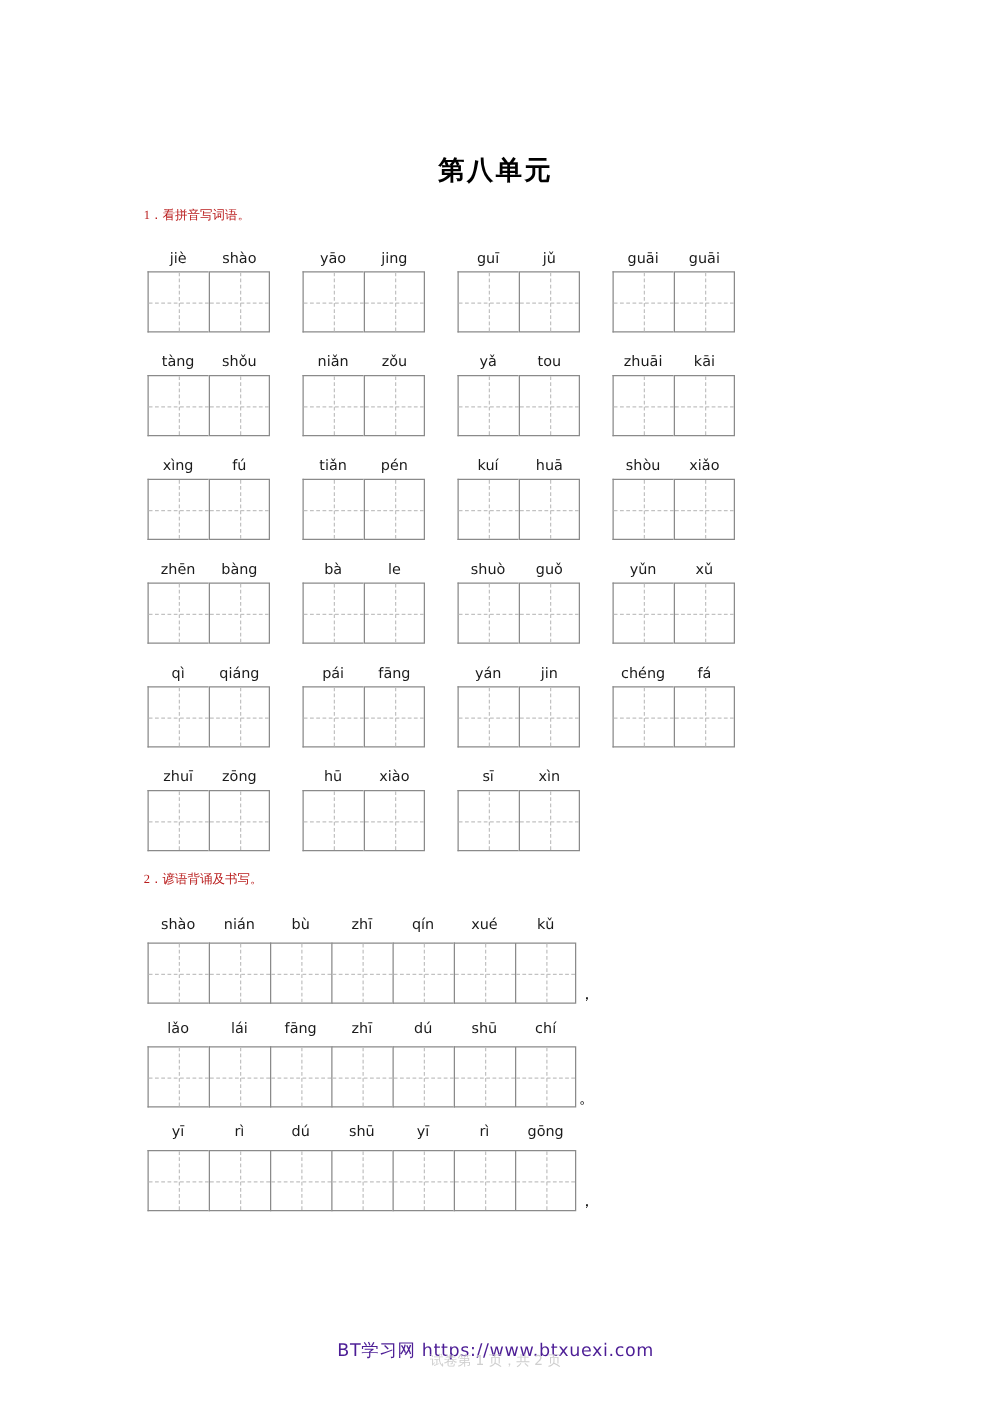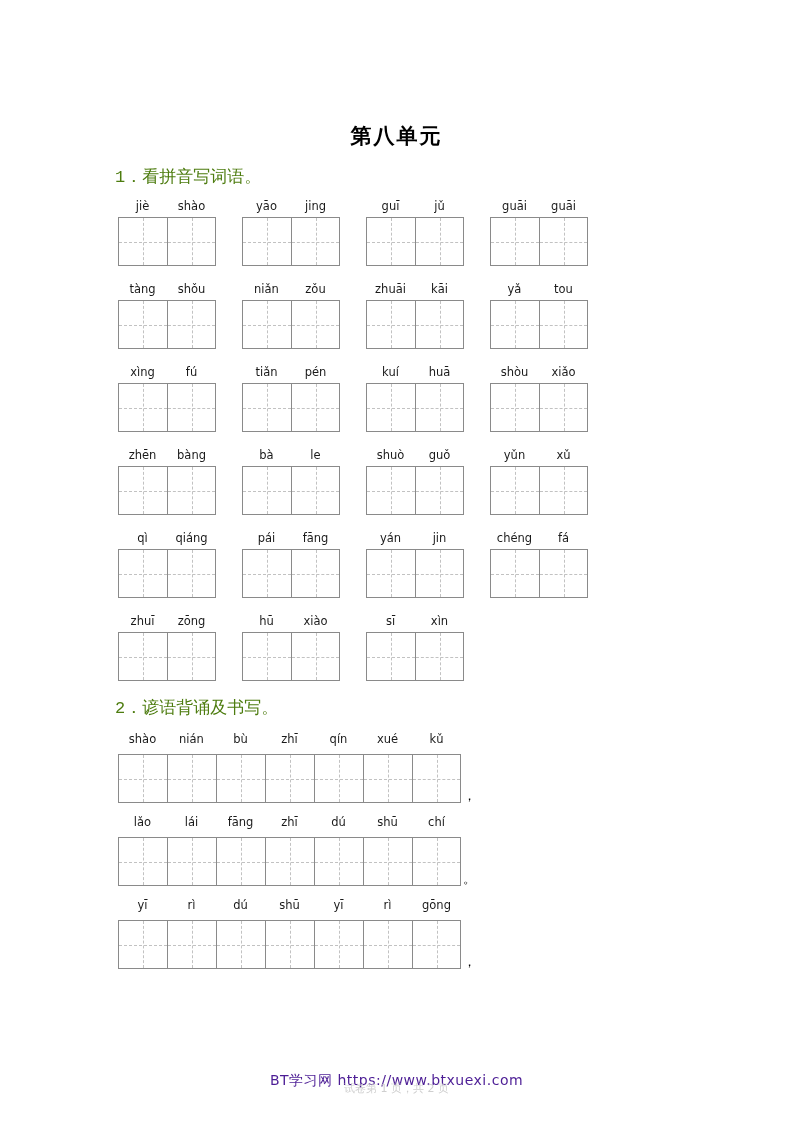--- a/index.html
+++ b/index.html
@@ -27,23 +27,23 @@
     left: 0;
     width: 793px;
     text-align: center;
     font-size: 21px;
     font-weight: bold;
     font-family: "Liberation Serif", serif;
     letter-spacing: 2px;
   }
   .section-head {
     position: absolute;
-    font-size: 17px;
-    font-family: Liberation Mono, monospace;
-    color: #4d7c0f;
+    font-size: 10px;
+    font-family: Liberation Serif, serif;
+    color: #b91c1c;
     white-space: nowrap;
   }
   #sec1 { top: 165px; left: 115px; }
   #sec2 { top: 696px; left: 115px; }
 
   
   .row1 {
     position: absolute;
     left: 118px;
     display: flex;
@@ -225,32 +225,32 @@
         <div class="pinyin">niǎn</div>
         <div class="pinyin">zǒu</div>
       </div>
       <div class="cellrow">
         <div class="cell"></div>
         <div class="cell"></div>
       </div>
     </div>
     <div class="wordgroup">
       <div class="pinyinrow">
+        <div class="pinyin">yǎ</div>
+        <div class="pinyin">tou</div>
+      </div>
+      <div class="cellrow">
+        <div class="cell"></div>
+        <div class="cell"></div>
+      </div>
+    </div>
+    <div class="wordgroup">
+      <div class="pinyinrow">
         <div class="pinyin">zhuāi</div>
         <div class="pinyin">kāi</div>
-      </div>
-      <div class="cellrow">
-        <div class="cell"></div>
-        <div class="cell"></div>
-      </div>
-    </div>
-    <div class="wordgroup">
-      <div class="pinyinrow">
-        <div class="pinyin">yǎ</div>
-        <div class="pinyin">tou</div>
       </div>
       <div class="cellrow">
         <div class="cell"></div>
         <div class="cell"></div>
       </div>
     </div>
   </div>
 
   <div class="row1" style="top:361px">
     <div class="wordgroup">

